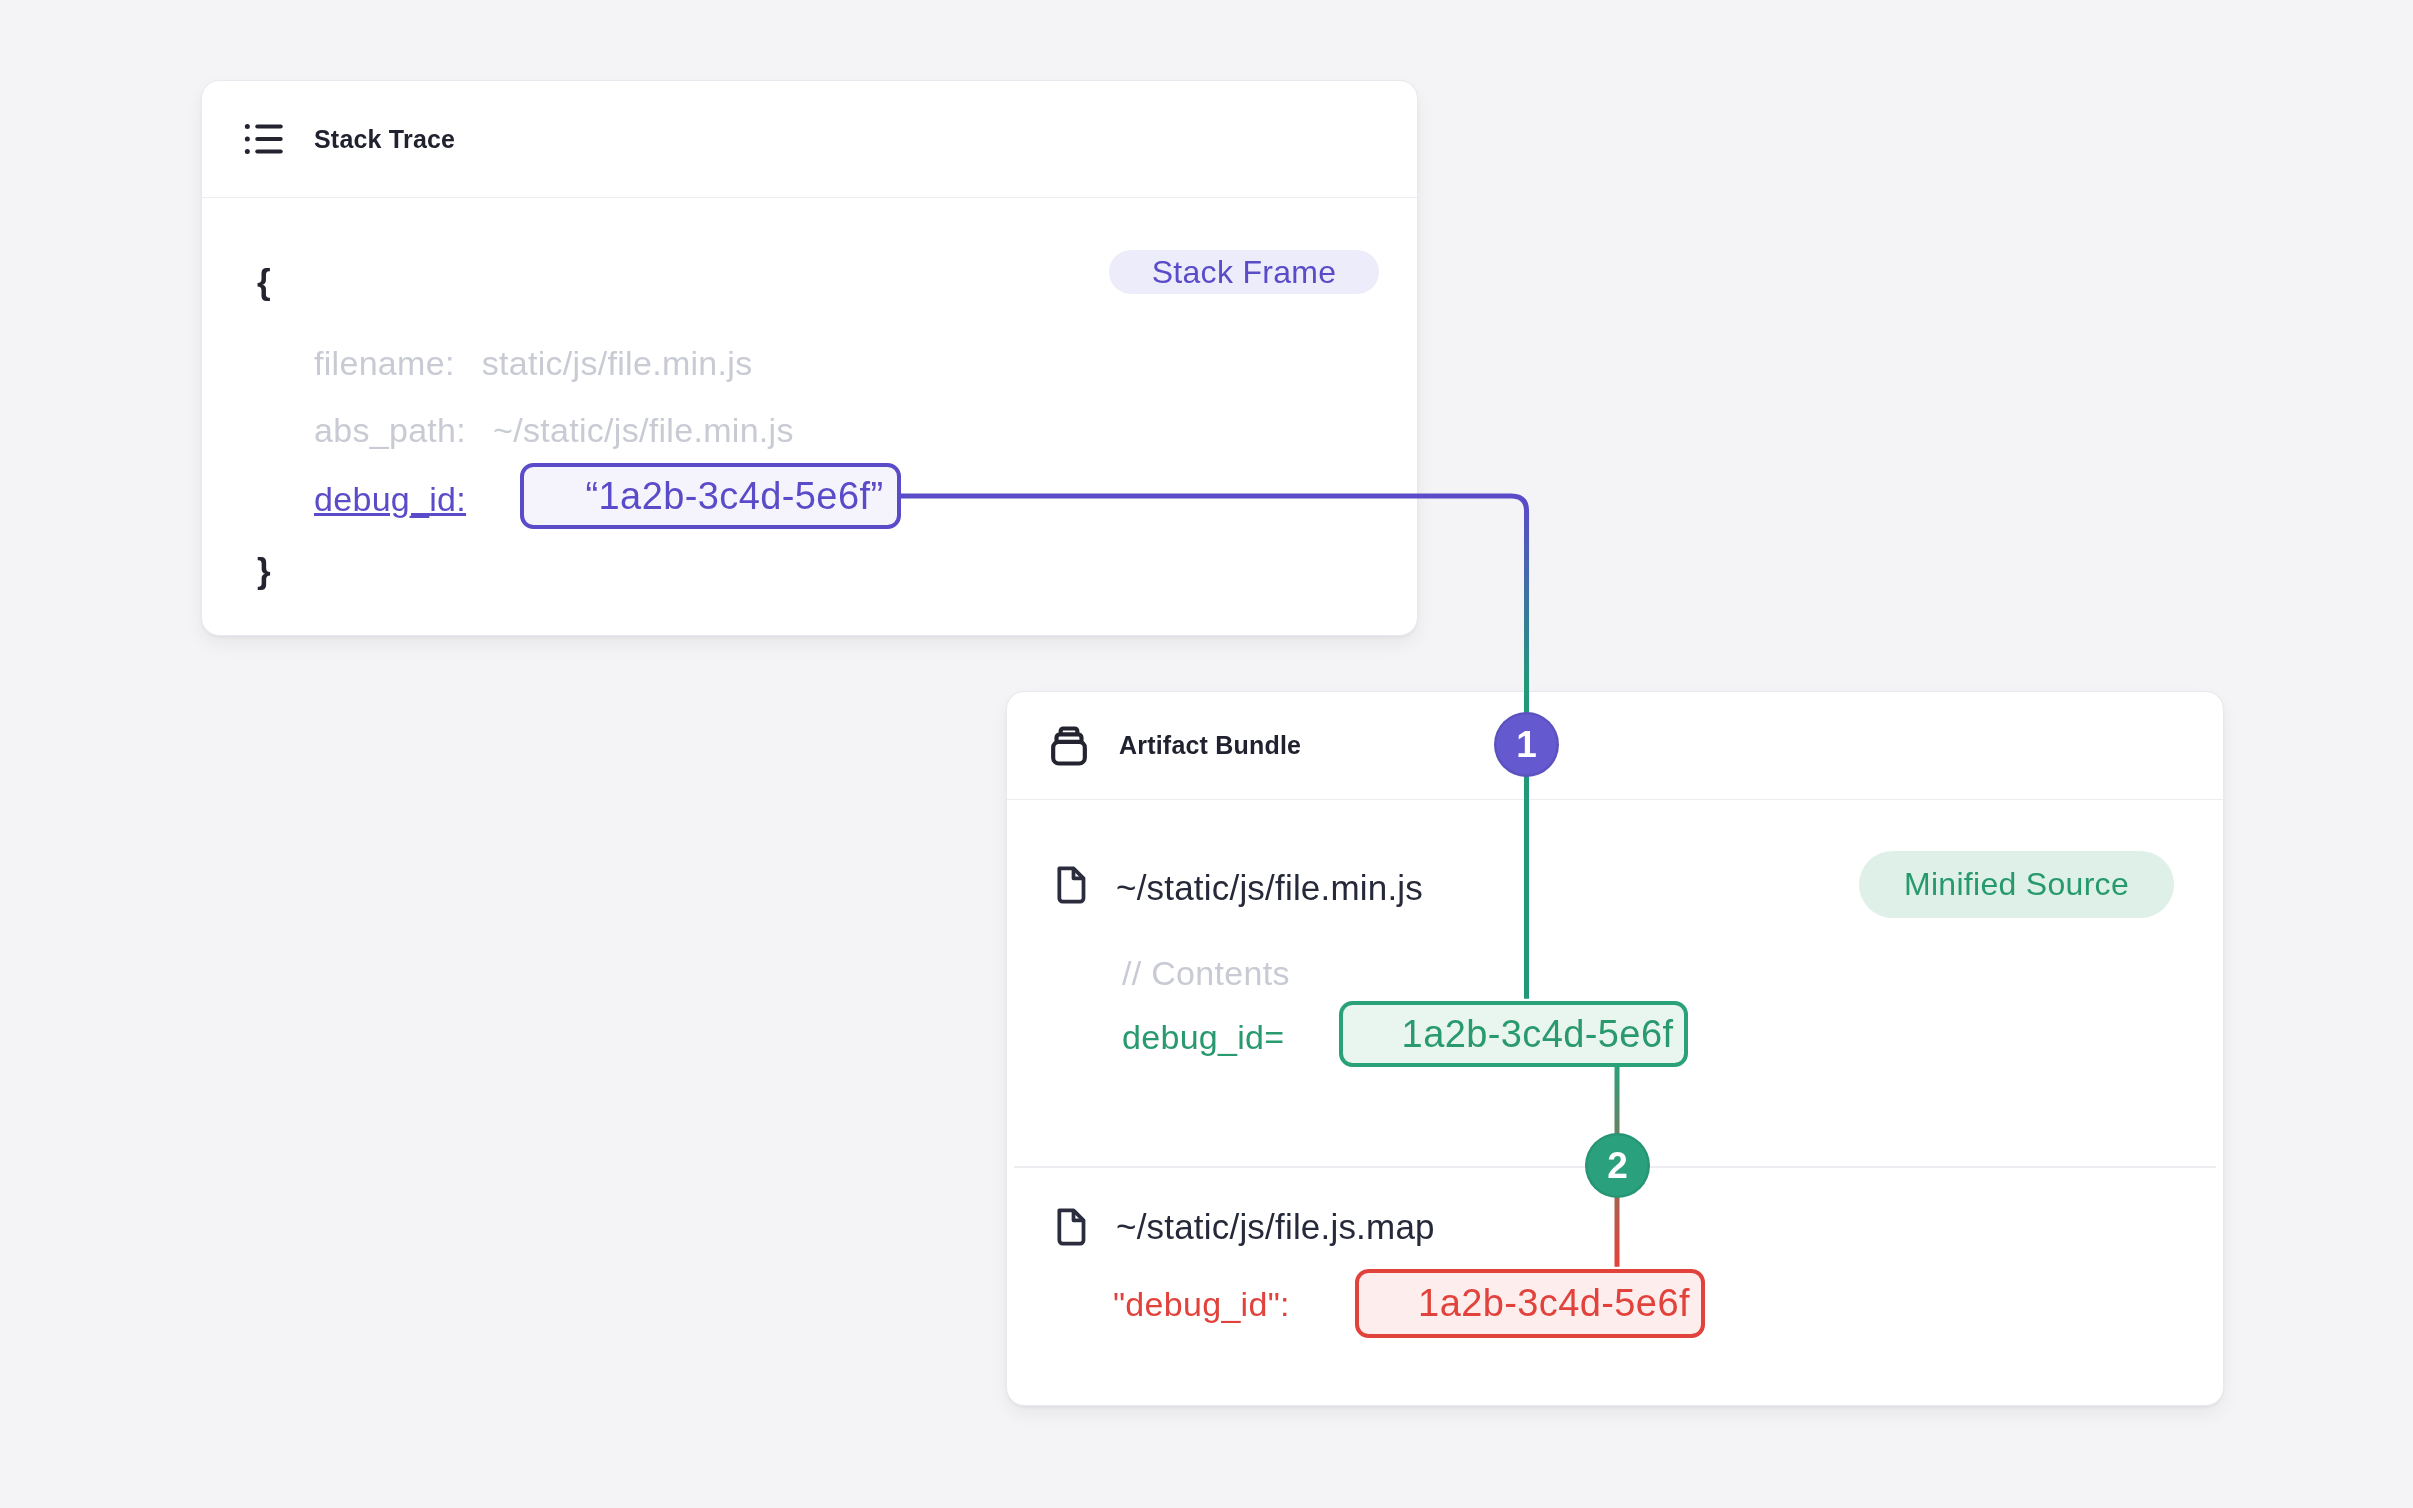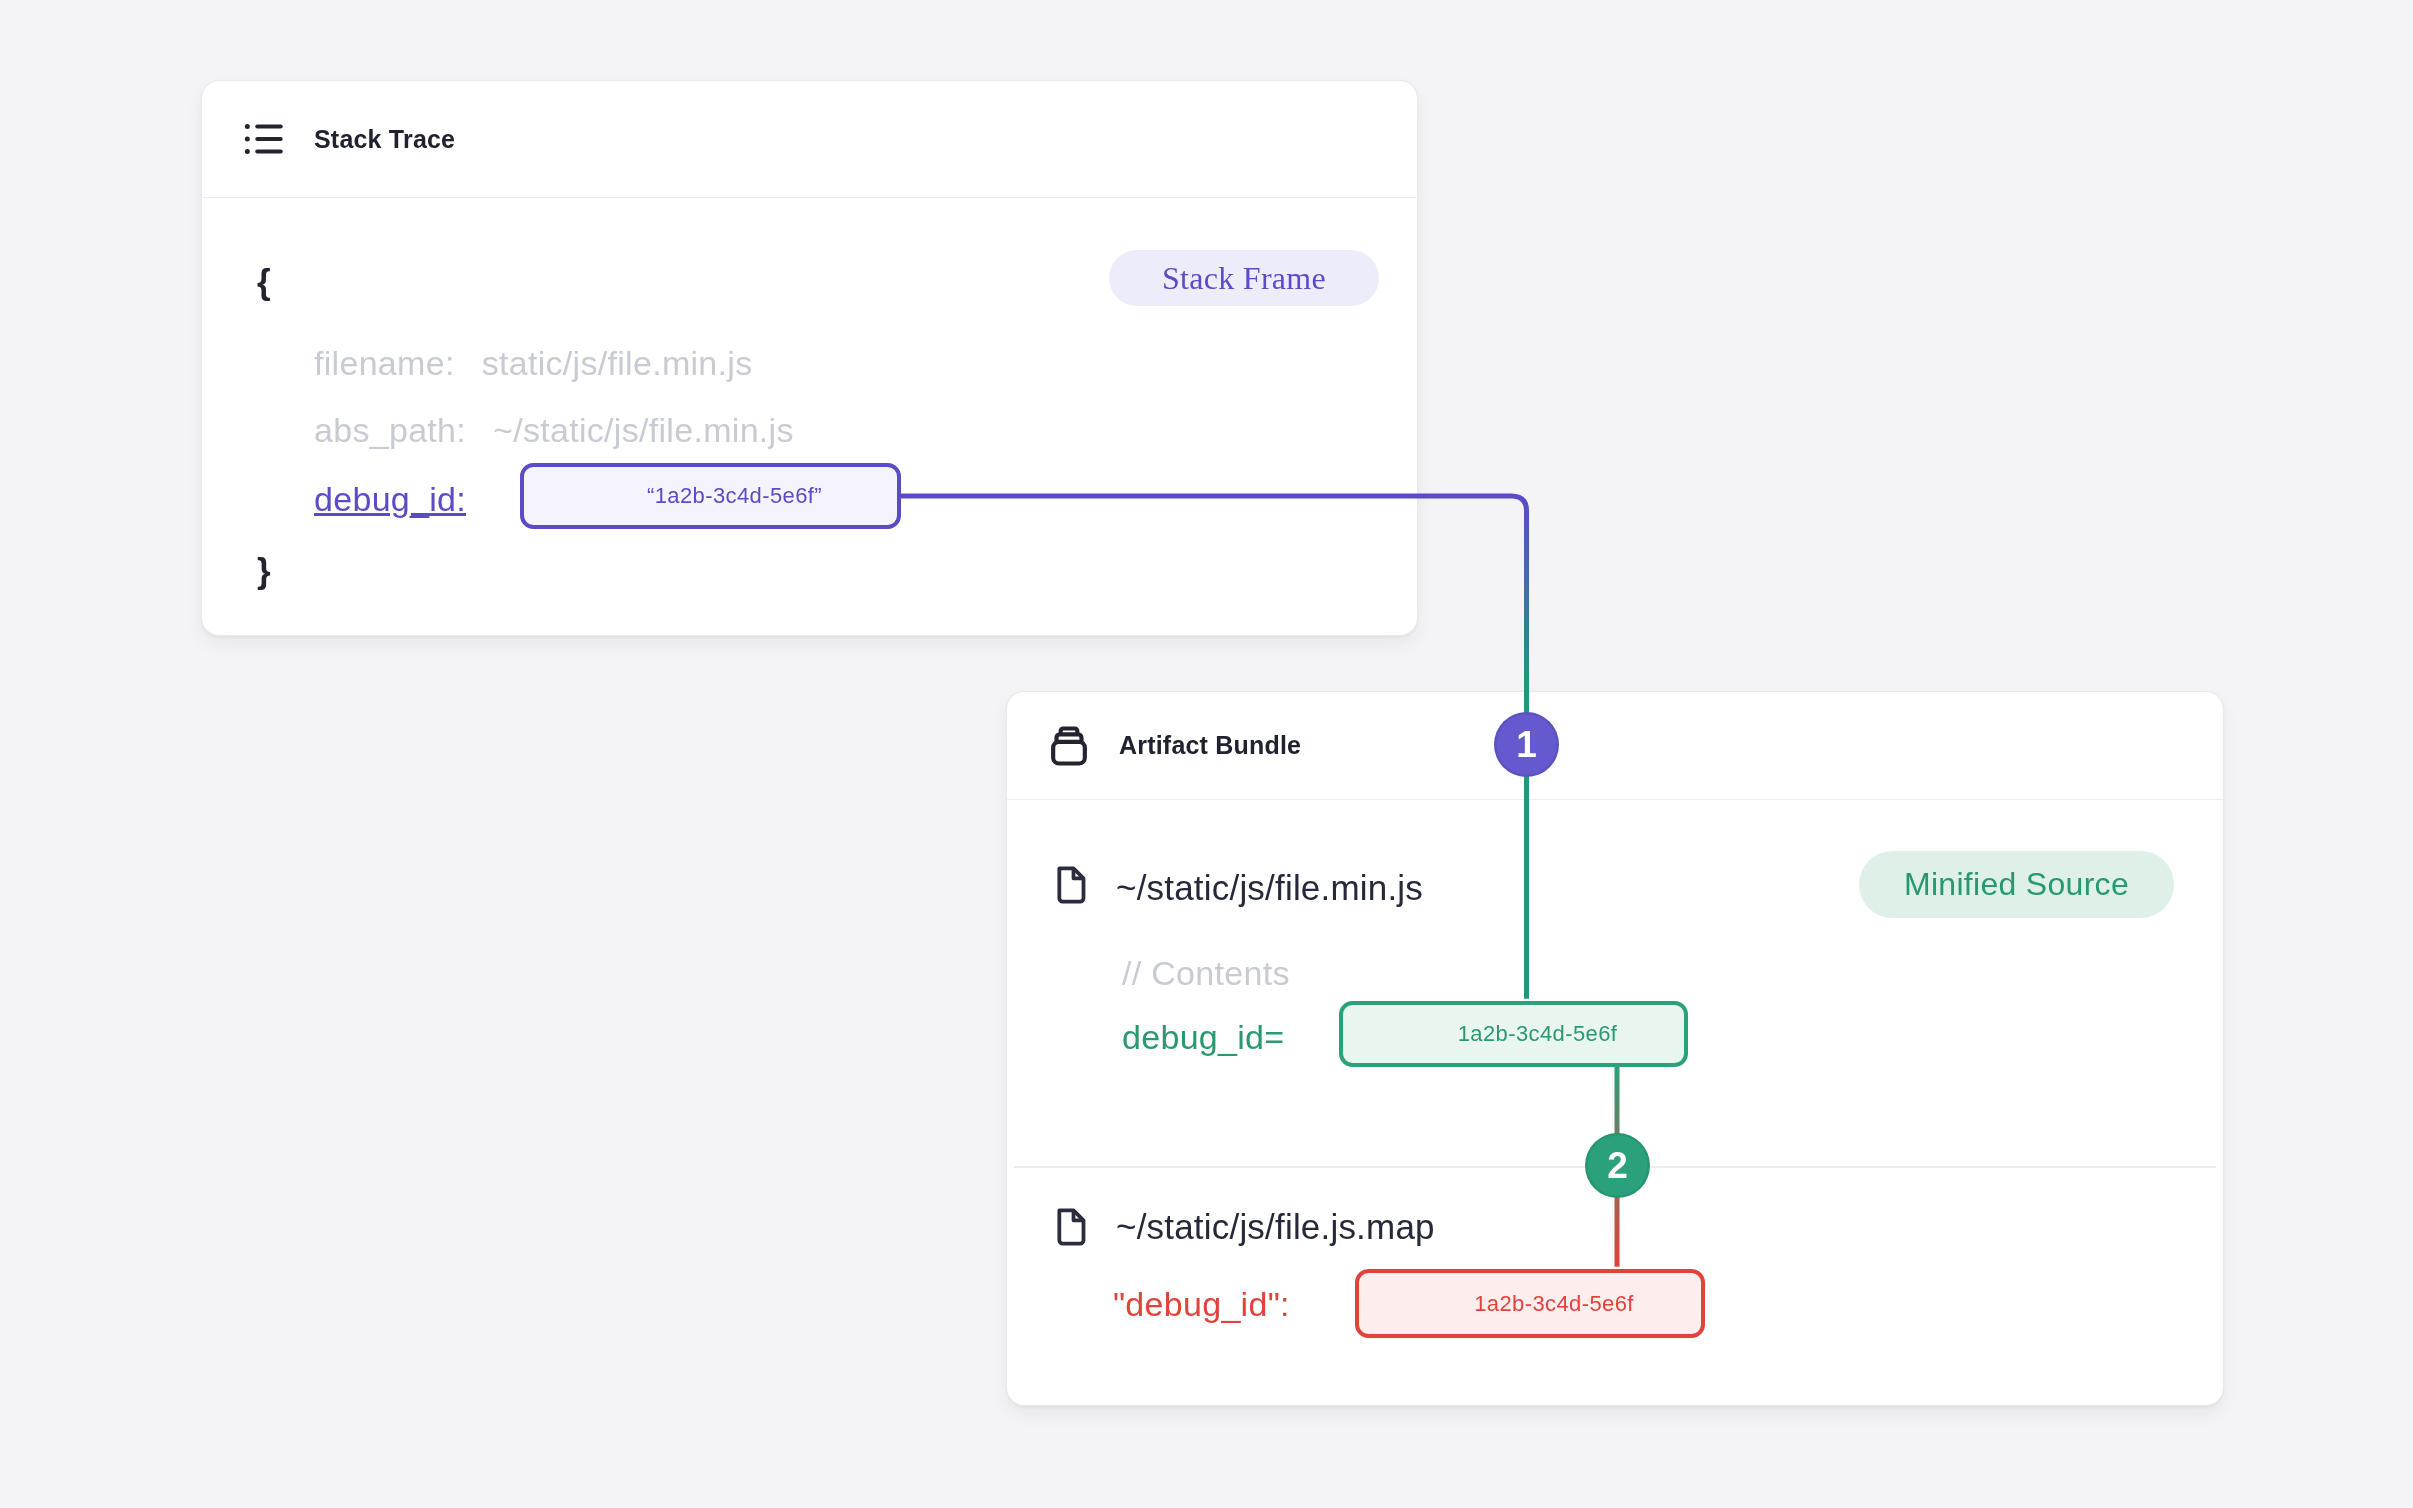--- a/index.html
+++ b/index.html
@@ -65,21 +65,21 @@
   }
   .pill-purple { background: #edecfa; color: #5a4bc8; }
   .pill-green  { background: #def0e8; color: #27996e; }
   .pill-red    { background: #fdeaea; color: #e5323b; }
 
   
   .value-box {
     position: absolute;
     display: flex; align-items: center; justify-content: center;
     border-radius: 13.4px;
-    font-size: 22px; letter-spacing: 0.4px;
+    font-size: 38px; letter-spacing: 0.4px;
     box-sizing: border-box;
     background: #ffffff;
     z-index: 3;
     padding-left: 48px;
   }
   .box-purple { border: 4.2px solid #5a4bc8; color: #5a4bc8; background: #f5f4fd; }
   .box-green  { border: 4.2px solid #2aa179; color: #29996f; background: #e9f5ef; }
   .box-red    { border: 4.2px solid #e2423c; color: #e2423c; background: #fdedec; }
 
   
@@ -123,21 +123,21 @@
         </g>
         <g fill="#23242f">
           <circle cx="4" cy="9" r="3"></circle>
           <circle cx="4" cy="24" r="3"></circle>
           <circle cx="4" cy="39" r="3"></circle>
         </g>
       </svg>
       <div class="card-title">Stack Trace</div>
     </div>
 
-    <div class="pill pill-purple" style="left:907px; top:169px; width:270px; height:56px;font-family:Liberation Serif, serif;">Stack Frame</div>
+    <div class="pill pill-purple" style="left:907px; top:169px; width:270px; height:44px;">Stack Frame</div>
 
     <div class="abs-line brace" style="left:55px; top:181px;">{</div>
 
     <div class="abs-line" style="left:112px; top:262px;">
       <span class="muted">filename:</span>
       <span class="muted val-gap">static/js/file.min.js</span>
     </div>
 
     <div class="abs-line" style="left:112px; top:329px;">
       <span class="muted">abs_path:</span>

